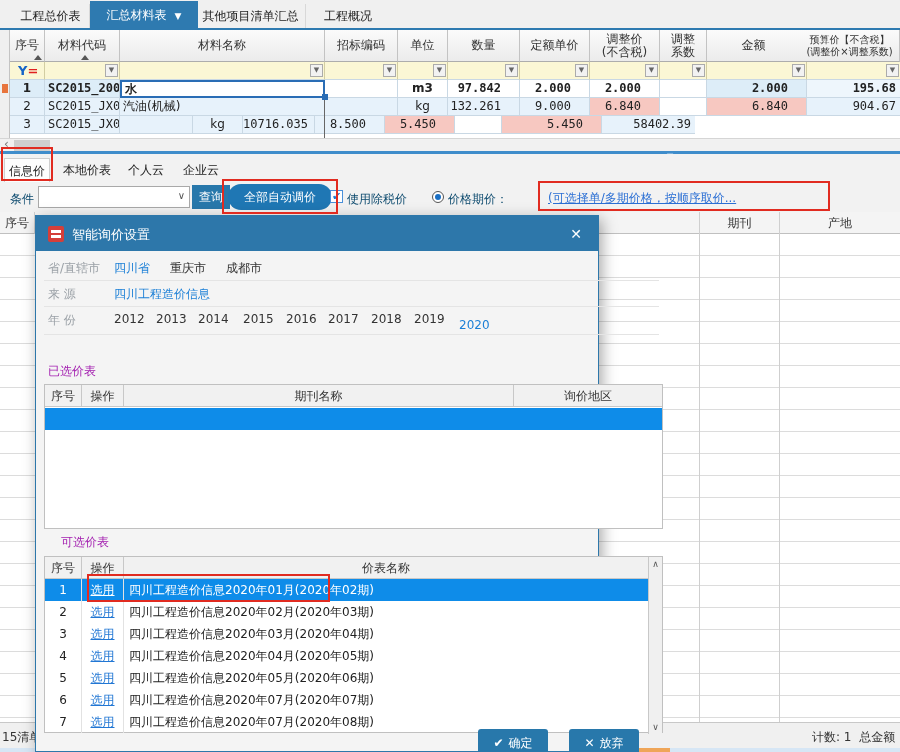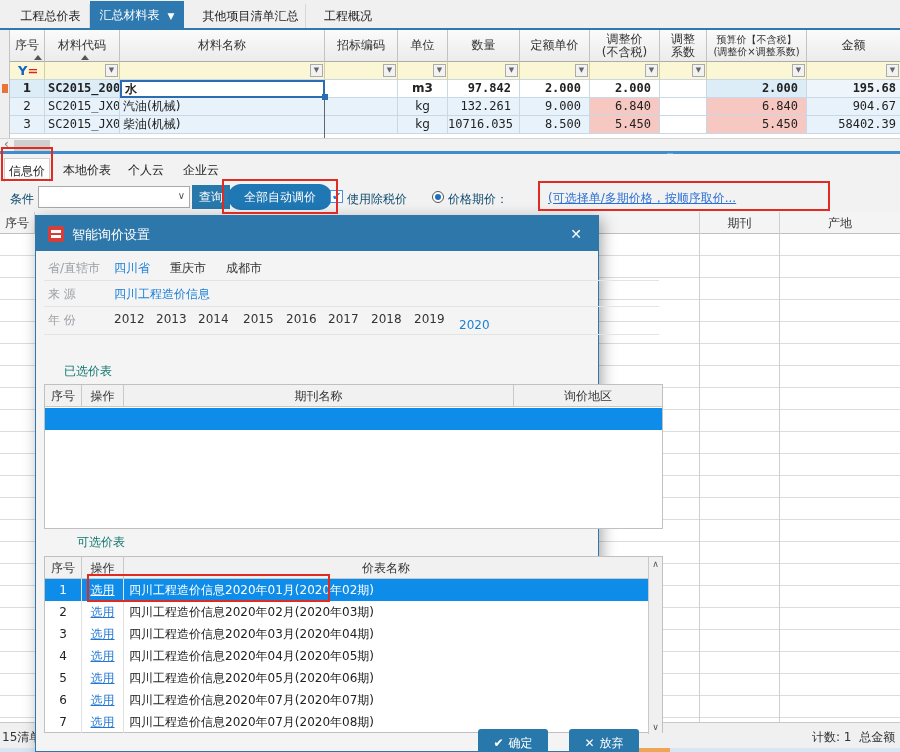--- a/index.html
+++ b/index.html
@@ -26,21 +26,21 @@
         line-height:13px; color:#333; position:relative; }
   .mh.small { font-size:10px; line-height:12px; }
   .sortmark { position:absolute; right:2px; bottom:1px; width:0; height:0; border-left:4px solid transparent; border-right:4px solid transparent; border-bottom:5px solid #555; }
   .mfilter { left:10px; top:62px; width:890px; height:18px; display:flex; }
   .fc { background:#fbf7d5; border-right:1px solid #d2cda2; border-bottom:1px solid #c9d8e4; position:relative; }
   .fdrop { position:absolute; right:1px; top:2px; width:13px; height:13px; background:#f2f2f2; border:1px solid #ababab; font-size:7px; color:#666; text-align:center; line-height:11px; }
   .yicon { position:absolute; left:8px; top:1px; font-weight:bold; font-size:13px; }
   .yicon .y { color:#1464c8; } .yicon .eq { color:#e02020; }
   .mrow { left:10px; top:0; width:890px; height:18px; display:flex; position:absolute; }
   .mc { border-right:1px solid #c9d8e4; border-bottom:1px solid #c9d8e4; height:18px; line-height:17px; overflow:hidden; background:#e7f2fb; padding-left:3px; }
-  .num { text-align:right; padding-right:8px; padding-left:0; font-family:"DejaVu Sans Mono", monospace; font-size:12px; }
+  .num { text-align:right; padding-right:18px; padding-left:0; font-family:"DejaVu Sans Mono", monospace; font-size:12px; }
   .bold { font-weight:bold; }
   .pink { background:#f7c8c1; }
   .white { background:#fff; }
   .ltblue { background:#ddedf8; }
   .w-seq{width:35px; text-align:center; padding-left:0;} .w-code{width:75px;} .w-name{width:205px;} .w-bid{width:73px;}
   .w-unit{width:50px; text-align:center; padding-left:0;} .w-qty{width:72px;} .w-quota{width:70px;} .w-adj{width:70px;}
   .w-coef{width:47px;} .w-budget{width:100px;} .w-amount{width:93px;}
   .editcell { border:2px solid #2a6db5 !important; background:#fff; line-height:14px; position:relative; }
   .edithandle { position:absolute; left:322px; top:94px; width:6px; height:6px; background:#2a6db5; }
   .focusline { left:324px; top:98px; width:1px; height:40px; background:#666; }
@@ -84,21 +84,21 @@
   .dialog { left:35px; top:215px; width:564px; height:537px; background:#f4f4f4; border:1px solid #2d77aa; box-shadow:3px 4px 14px rgba(0,0,0,.35); z-index:10; }
   .dlg-title { position:absolute; left:0; top:0; width:100%; height:35px; background:#2d77aa; color:#fff; }
   .dlg-title .ttl { position:absolute; left:36px; top:10px; font-size:13px; }
   .dlg-appicon { position:absolute; left:12px; top:10px; width:16px; height:16px; background:#d43f3a; border-radius:2px; }
   .dlg-appicon::after { content:""; position:absolute; left:3px; top:4px; width:10px; height:3px; background:#fff; box-shadow:0 5px 0 #fff; }
   .dlg-close { position:absolute; right:12px; top:8px; width:20px; height:20px; color:#fff; font-size:14px; text-align:center; line-height:20px; }
   .dlg-label { position:absolute; color:#9aa0a6; }
   .dlg-opt { position:absolute; color:#333; }
   .dlg-opt.sel { color:#1b7fd6; }
   .dlg-sep { position:absolute; left:8px; width:615px; height:1px; background:#e4e4e4; }
-  .sect-label { position:absolute; left:28px; color:#0f766e; }
+  .sect-label { position:absolute; left:12px; color:#a21caf; }
   .dtable { position:absolute; left:8px; width:619px; background:#fff; border:1px solid #c0c0c0; }
   .dth { position:absolute; top:0; height:22px; line-height:22px; background:#f1f1f1; border-right:1px solid #c8c8c8; border-bottom:1px solid #c8c8c8; text-align:center; color:#333; }
   .drow { position:absolute; left:0; width:100%; height:22px; }
   .dcell { position:absolute; top:0; height:22px; line-height:22px; border-right:1px solid #e2e2e2; overflow:hidden; }
   .drow.sel { background:#0e8ce9; color:#fff; }
   .oplink { color:#2277d4; text-decoration:underline; }
   .drow.sel .oplink { color:#fff; }
   .vscroll { position:absolute; right:0; top:0; width:14px; background:#f0f0f0; border-left:1px solid #c8c8c8; }
   .vsbtn { position:absolute; left:0; width:13px; height:14px; color:#555; font-size:9px; text-align:center; line-height:14px; background:#f0f0f0; }
   .dlg-btn { position:absolute; width:70px; height:30px; background:#2878ab; color:#fff; border-radius:3px; text-align:center; line-height:28px; font-size:12px; }
@@ -107,44 +107,44 @@
   
   .redbox { position:absolute; border:2px solid #e12b20; z-index:50; pointer-events:none; }
 </style>
 </head>
 <body>
 
 <div id="app">
 
   <div class="abs toptabs">
     <div class="ttab" style="left:12px;width:78px;padding:0;"><span>工程总价表</span></div>
-    <div class="ttab active" style="left:90px;width:94px;padding:0;"><span>汇总材料表</span><span class="caret">▼</span></div>
+    <div class="ttab active" style="left:90px;width:108px;padding:0;"><span>汇总材料表</span><span class="caret">▼</span></div>
     <div class="ttab" style="left:196px;width:110px;padding:0;"><span>其他项目清单汇总</span></div>
     <div class="ttab" style="left:312px;width:72px;padding:0;border-right:none;"><span>工程概况</span></div>
   </div>
 
   <div class="abs gridarea"></div>
   <div class="abs indcol"></div>
   <div class="abs rowmark"></div>
 
   <div class="abs mheader">
     <div class="mh w-seq"><span>序号</span><span class="sortmark"></span></div>
     <div class="mh w-code"><span>材料代码</span><span class="sortmark" style="right:30px;"></span></div>
     <div class="mh w-name"><span>材料名称</span></div>
     <div class="mh w-bid"><span>招标编码</span></div>
     <div class="mh w-unit"><span>单位</span></div>
     <div class="mh w-qty"><span>数量</span></div>
     <div class="mh w-quota"><span>定额单价</span></div>
     <div class="mh w-adj"><span>调整价
 (不含税)</span></div>
     <div class="mh w-coef"><span>调整
 系数</span></div>
+    <div class="mh w-amount" style="border-right:none;"><span>金额</span></div>
     <div class="mh w-budget small"><span>预算价【不含税】
 (调整价×调整系数)</span></div>
-    <div class="mh w-amount" style="border-right:none;"><span>金额</span></div>
   </div>
 
   <div class="abs mfilter">
     <div class="fc w-seq">
         <span class="yicon"><span class="y">Y</span><span class="eq">=</span></span>
       </div>
     <div class="fc w-code">
         <span class="fdrop">▼</span>
       </div>
     <div class="fc w-name">
@@ -198,21 +198,20 @@
     <div class="mc w-qty num">132.261</div>
     <div class="mc w-quota num">9.000</div>
     <div class="mc w-adj num pink">6.840</div>
     <div class="mc w-coef white"></div>
     <div class="mc w-budget num pink">6.840</div>
     <div class="mc w-amount num" style="border-right:none;padding-right:4px;">904.67</div>
   </div>
   <div class="mrow" style="top:116px;">
     <div class="mc w-seq">3</div>
     <div class="mc w-code" style="font-family:'DejaVu Sans Mono',monospace;">SC2015_JX00</div>
-    <div class="mc w-name">柴油(机械)</div>
     <div class="mc w-bid"></div>
     <div class="mc w-unit">kg</div>
     <div class="mc w-qty num">10716.035</div>
     <div class="mc w-quota num">8.500</div>
     <div class="mc w-adj num pink">5.450</div>
     <div class="mc w-coef white"></div>
     <div class="mc w-budget num pink">5.450</div>
     <div class="mc w-amount num" style="border-right:none;padding-right:4px;">58402.39</div>
   </div>
   <div class="abs focusline"></div>

